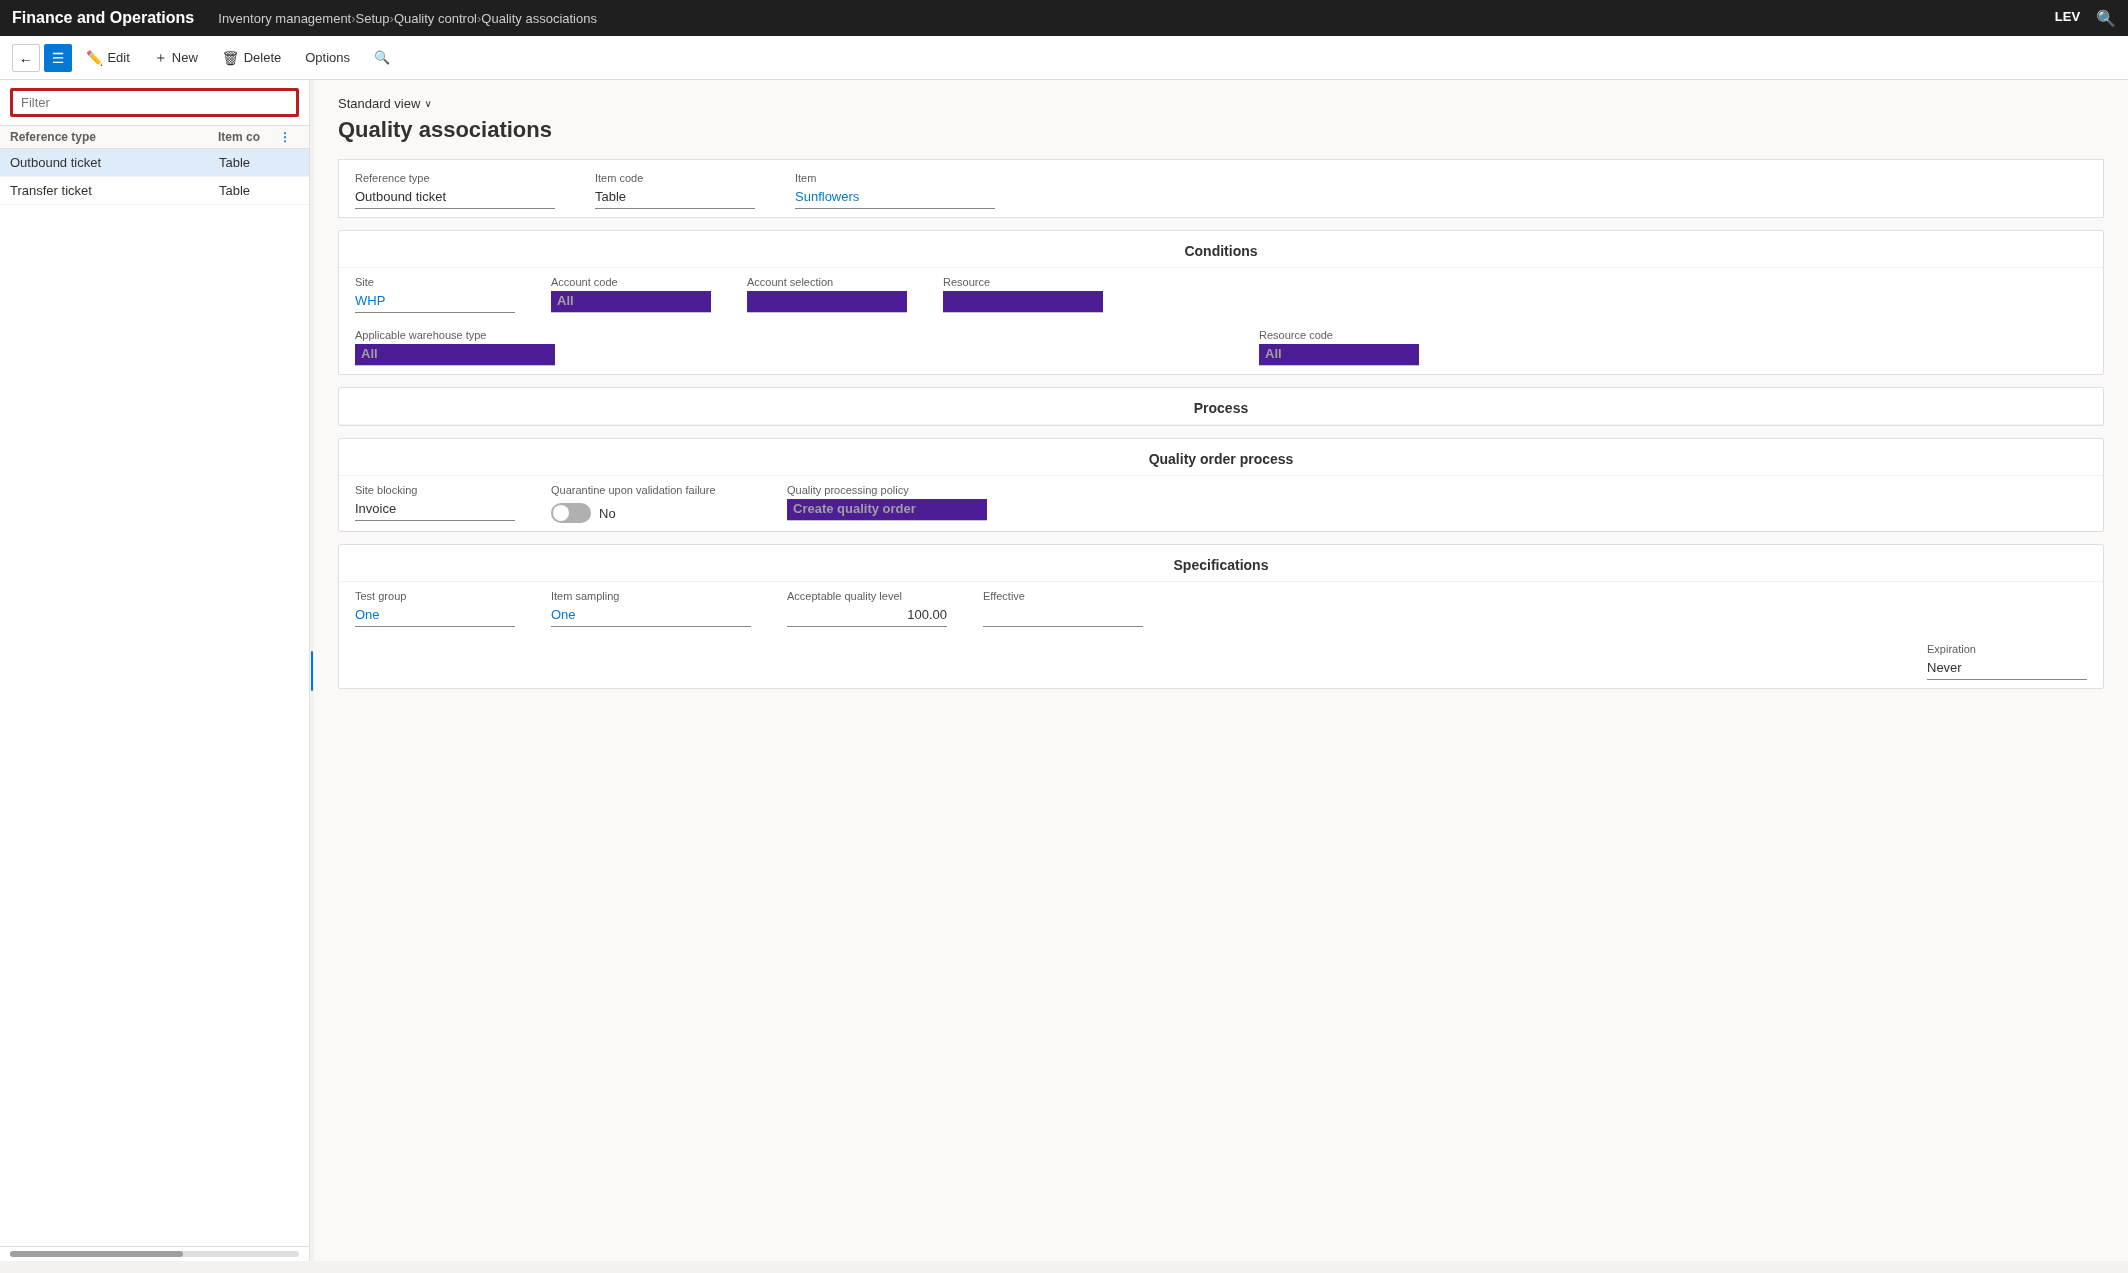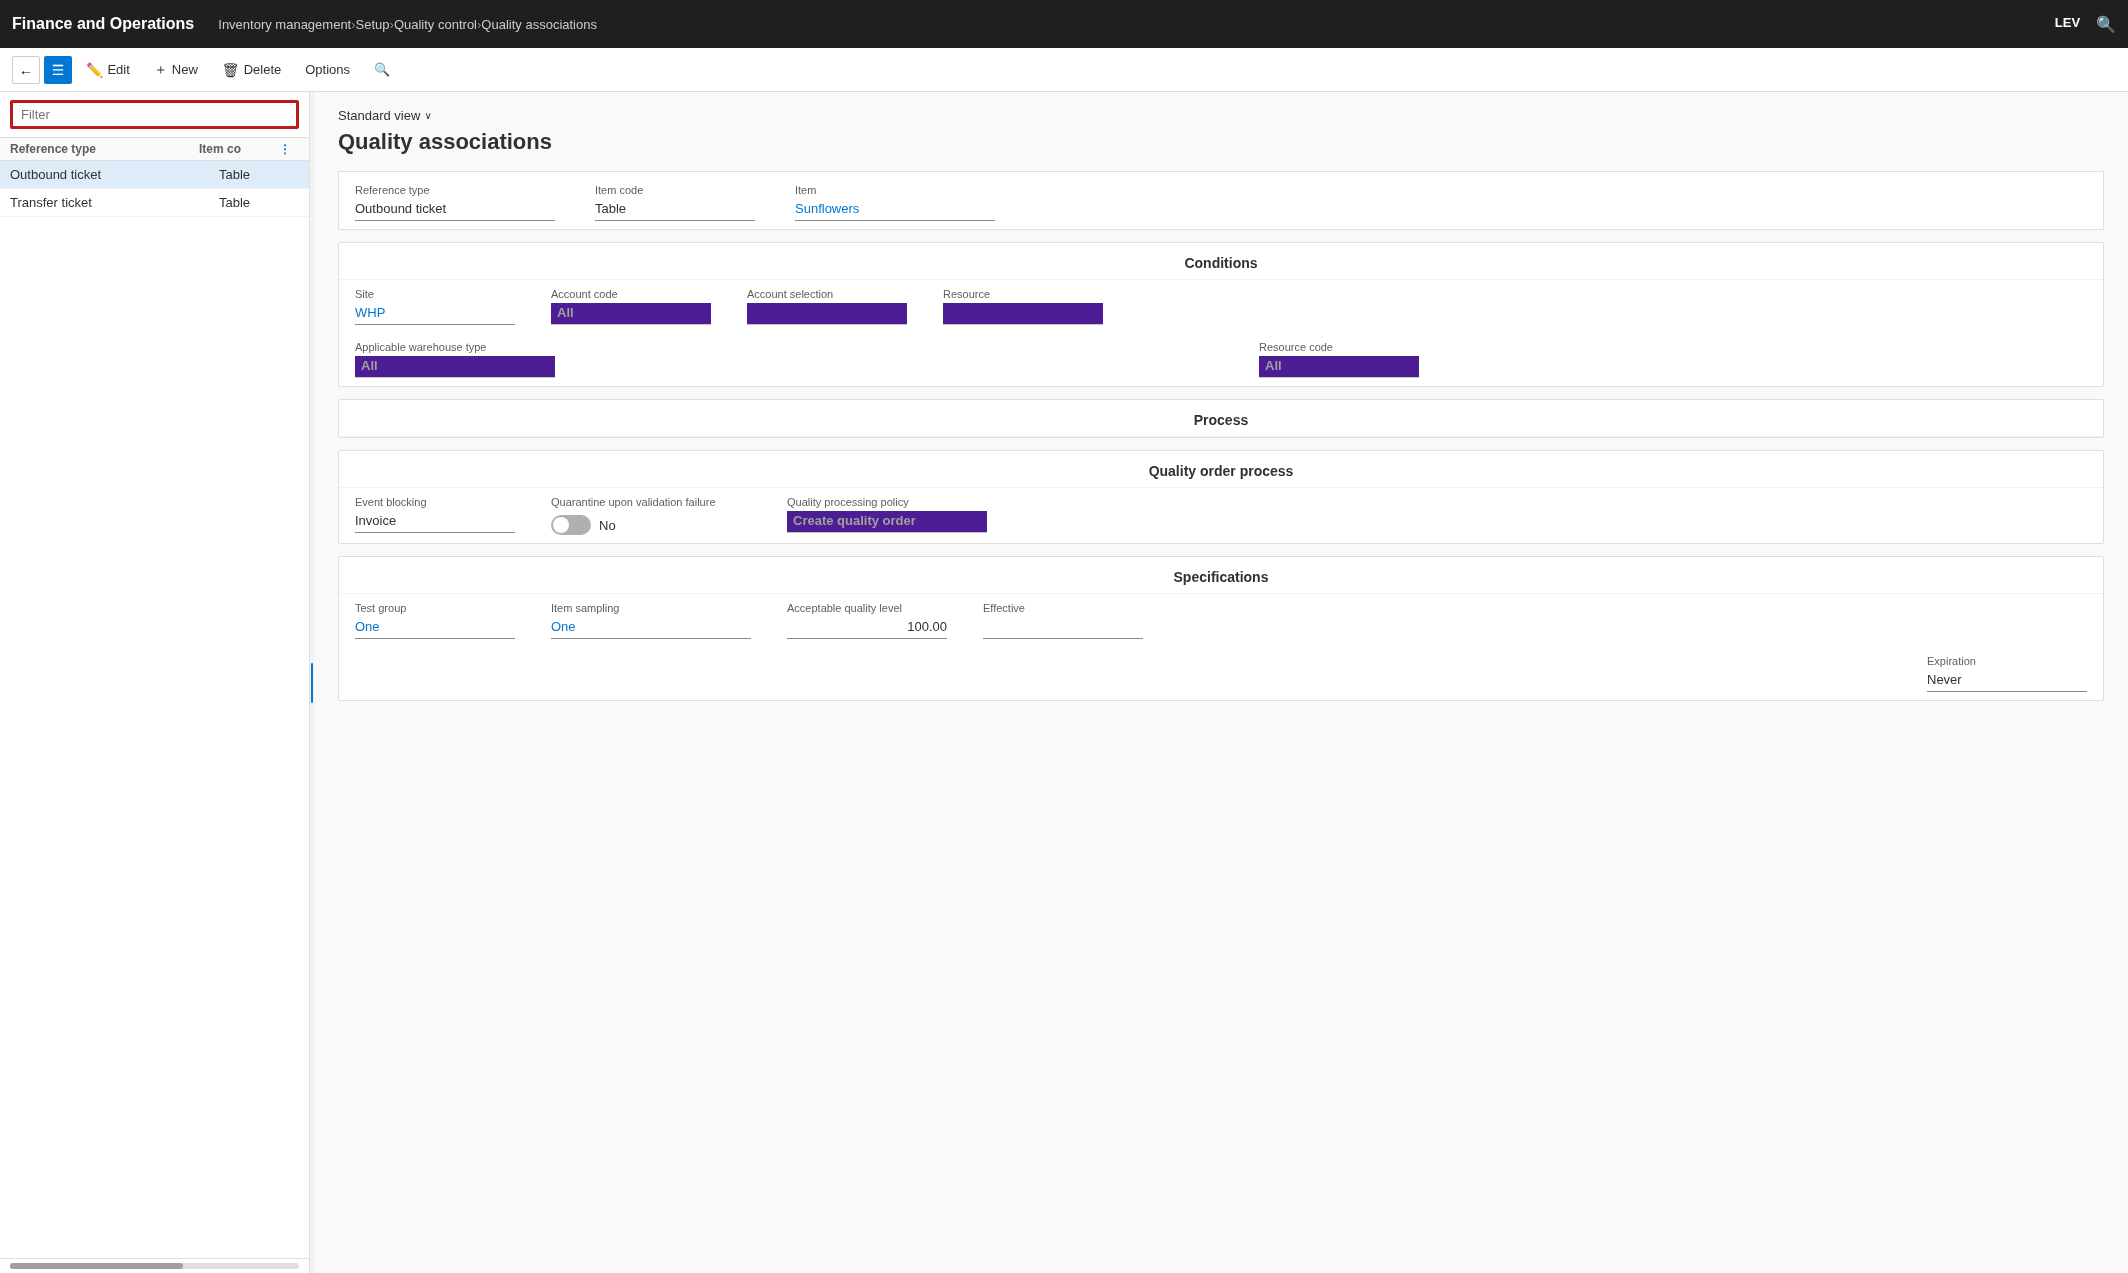--- a/index.html
+++ b/index.html
@@ -3,21 +3,21 @@
   <meta charset="utf-8">
   <style>
     * { box-sizing: border-box; margin: 0; padding: 0; }
     body { font-family: 'Segoe UI', Arial, sans-serif; font-size: 13px; background: #f3f2f1; color: #323130; }
 
     
     .top-nav {
       background: #1a1a2e;
       background: #1f1f1f;
       display: flex; align-items: center;
-      height: 48px;
+      height: 36px;
       padding: 0 12px;
       color: #fff;
     }
     .top-nav .app-title {
       font-size: 16px; font-weight: 600; color: #fff;
       margin-right: 24px; white-space: nowrap;
     }
     .breadcrumb { display: flex; align-items: center; gap: 0; font-size: 13px; color: #ccc; flex: 1; }
     .breadcrumb span { color: #ccc; }
     .breadcrumb .sep { color: #888; }
@@ -62,21 +62,21 @@
       border: 3px solid #b91c1c; border-radius: 2px;
       font-size: 13px; outline: none;
     }
     .sidebar-header {
       display: flex; padding: 4px 10px;
       border-bottom: 1px solid #e1dfdd;
       font-size: 12px; font-weight: 600; color: #605e5c;
       background: #faf9f8;
     }
     .sidebar-col1 { flex: 1; }
-    .sidebar-col2 { width: 80px; }
+    .sidebar-col2 { width: 80px; text-align: center; }
     .sidebar-col3 { width: 20px; color: #0078d4; cursor: pointer; }
     .sidebar-list { flex: 1; overflow-y: auto; }
     .sidebar-item {
       display: flex; align-items: center;
       padding: 6px 10px; cursor: pointer;
       border-bottom: 1px solid #f3f2f1;
     }
     .sidebar-item.selected { background: #deecf9; }
     .sidebar-item-col1 { flex: 1; font-size: 13px; }
     .sidebar-item-col2 { width: 80px; font-size: 13px; }
@@ -320,21 +320,21 @@
     </div>
 
     <div class="form-section">
       <div class="section-header">Process</div>
     </div>
 
     <div class="form-section">
       <div class="section-header">Quality order process</div>
       <div class="form-row">
         <div class="form-field medium">
-          <label>Event blocking</label>
+          <label>Site blocking</label>
           <div class="field-value">Invoice</div>
         </div>
         <div class="form-field wide">
           <label>Quarantine upon validation failure</label>
           <div class="toggle-container">
             <button class="toggle off"></button>
             <span class="toggle-label">No</span>
           </div>
         </div>
         <div class="form-field wide">

